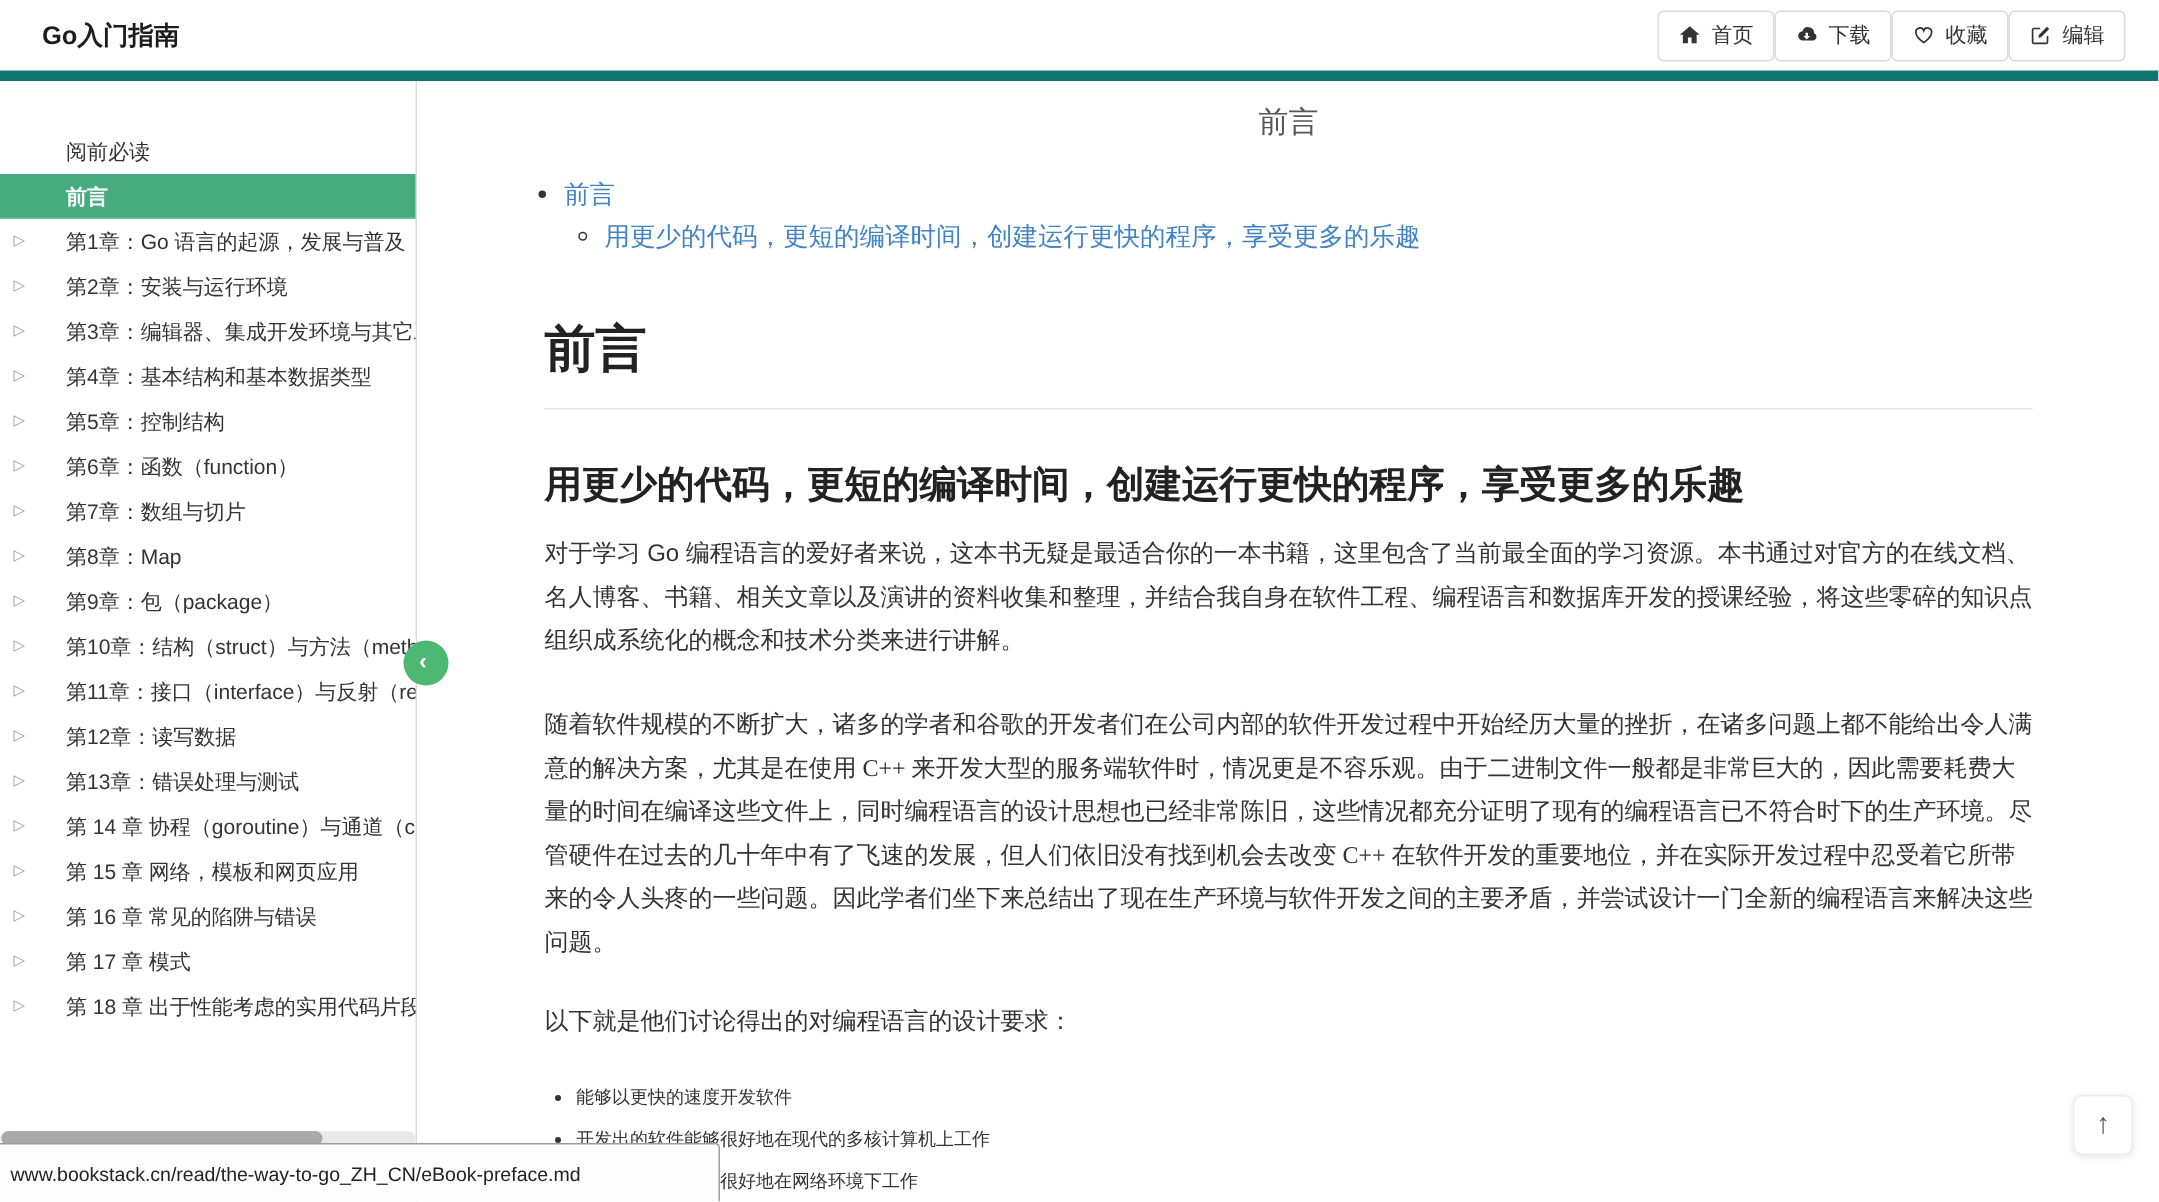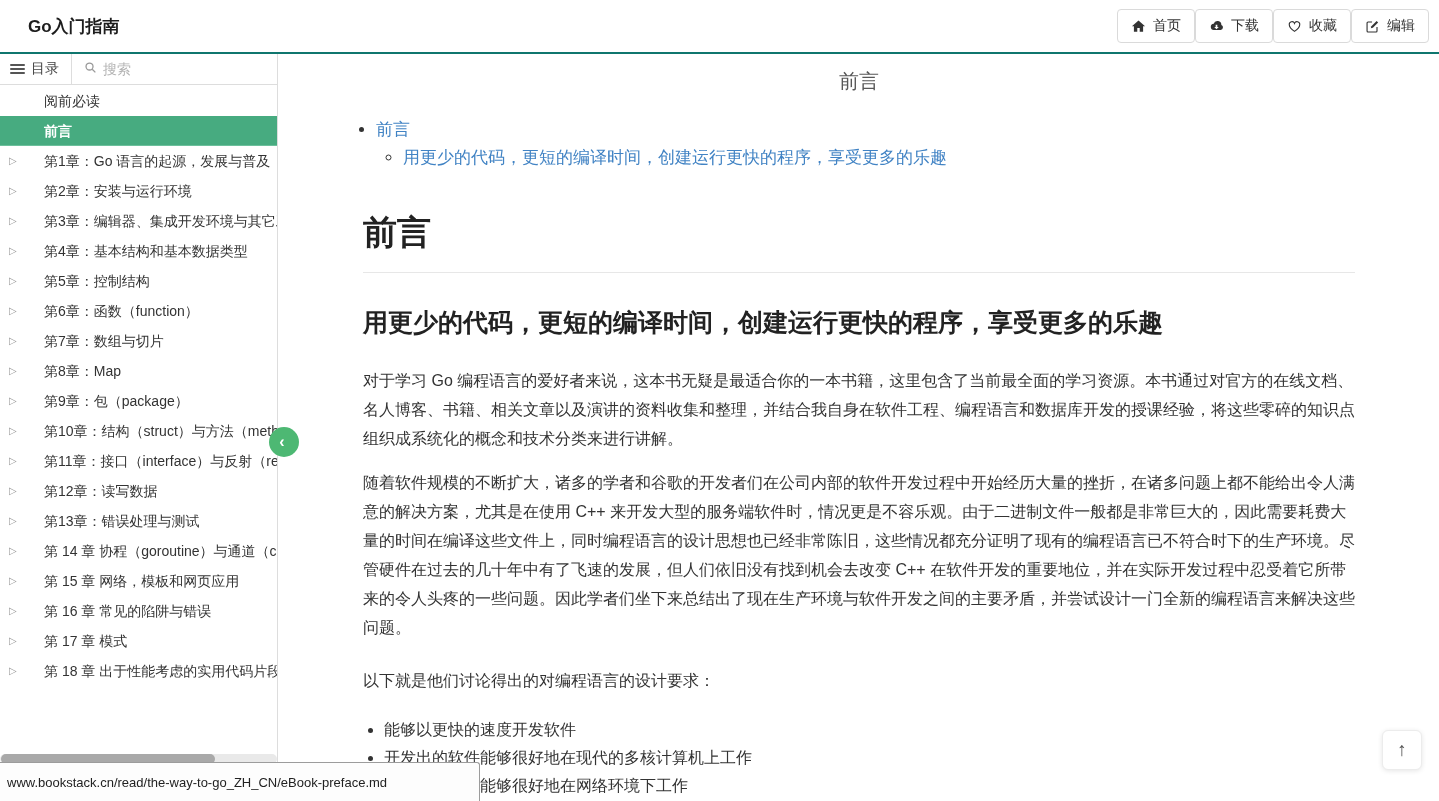--- a/index.html
+++ b/index.html
@@ -6,23 +6,23 @@
   html,body { width:1439px; height:801px; }
   body {
     font-family:"Liberation Sans","DejaVu Sans",sans-serif;
     background:#fff; color:var(--text,#333);
     position:relative; overflow:hidden;
   }
 
   
   #header {
     position:absolute; top:0; left:0; right:0; height:54px;
-    background:#fff; border-bottom:2px solid #0f766e;
+    background:#fff; border-bottom:7px solid #0f766e;
     display:flex; align-items:center; justify-content:space-between;
-    padding:0 10px 0 28px; z-index:5;
+    padding:0 22px 0 28px; z-index:5;
   }
   .book-title { font-size:17px; font-weight:bold; color:#1d1d1d; }
   .hbtns { display:flex; }
   .hbtn {
     height:34px; padding:0 13px; background:#fff;
     border:1px solid #dadada; border-radius:4px;
     display:flex; align-items:center; gap:7px;
     font-size:14px; color:#333; cursor:pointer;
     font-family:inherit;
   }
@@ -97,25 +97,25 @@
   .toc-links ul { list-style:disc; padding-left:13px; margin:0; }
   .toc-links ul ul { list-style:circle; padding-left:27px; }
   .toc-links li { color:#333; }
   .toc-links a { color:var(--link-blue,#4183c4); text-decoration:none; cursor:pointer; }
 
   h1.doc-h1 {
     margin-top:38px; font-size:34px; font-weight:bold; color:#222;
     padding-bottom:16px; border-bottom:1px solid #e7e7e7;
   }
   h2.doc-h2 { margin-top:33px; font-size:25px; font-weight:bold; color:#222; }
-  .doc-p { margin-top:27px; font-size:16px; line-height:29px; color:#333; }
-  .doc-p + .doc-p { margin-top:15px; }
+  .doc-p { margin-top:16px; font-size:16px; line-height:29px; color:#333; }
+  .doc-p + .doc-p { margin-top:27px;font-family:Liberation Serif, serif; }
   .list-intro { margin-top:24px; font-size:16px; line-height:29px; color:#333; }
   ul.reqs { margin-top:21px; padding-left:21px; list-style:disc; }
-  ul.reqs li { font-size:16px; line-height:28px; color:#333; }
+  ul.reqs li { font-size:12px; line-height:28px; color:#333; }
 
   
   #scrolltop {
     position:absolute; right:17px; bottom:31px; width:40px; height:40px;
     background:#fff; border:1px solid #ececec; border-radius:6px;
     box-shadow:0 1px 5px rgba(0,0,0,.10);
     display:flex; align-items:center; justify-content:center;
     color:#555; font-size:19px; font-weight:bold; z-index:7; cursor:pointer;
   }
 
@@ -165,39 +165,20 @@
             <path d="M7.5 3.2H3.2a1 1 0 0 0-1 1v8.6a1 1 0 0 0 1 1h8.6a1 1 0 0 0 1-1V8.5"></path>
             <path d="M12.4 2l1.6 1.6L8.4 9.2 6.2 9.8l.6-2.2z" fill="#333" stroke="none"></path>
           </svg>
       </span>
       <span>编辑</span>
     </button>
   </div>
 </div>
 
 <div id="sidebar">
-  <div class="side-toolbar">
-    <div class="toc-tab">
-      <span class="burger">
-          <i></i>
-          <i></i>
-          <i></i>
-        </span>
-      <span>目录</span>
-    </div>
-    <div class="side-search">
-      <span>
-        <svg viewBox="0 0 16 16" fill="none" stroke="#999" stroke-width="1.6">
-            <circle cx="6.8" cy="6.8" r="4.3"></circle>
-            <path d="M10.1 10.1L14 14"></path>
-          </svg>
-      </span>
-      <input type="text" placeholder="搜索" style="">
-    </div>
-  </div>
 
   <div class="side-list">
 
   <div class="side-item">
         
         <span>阅前必读</span>
       </div>
       <div class="side-item active">
         
         <span>前言</span>

